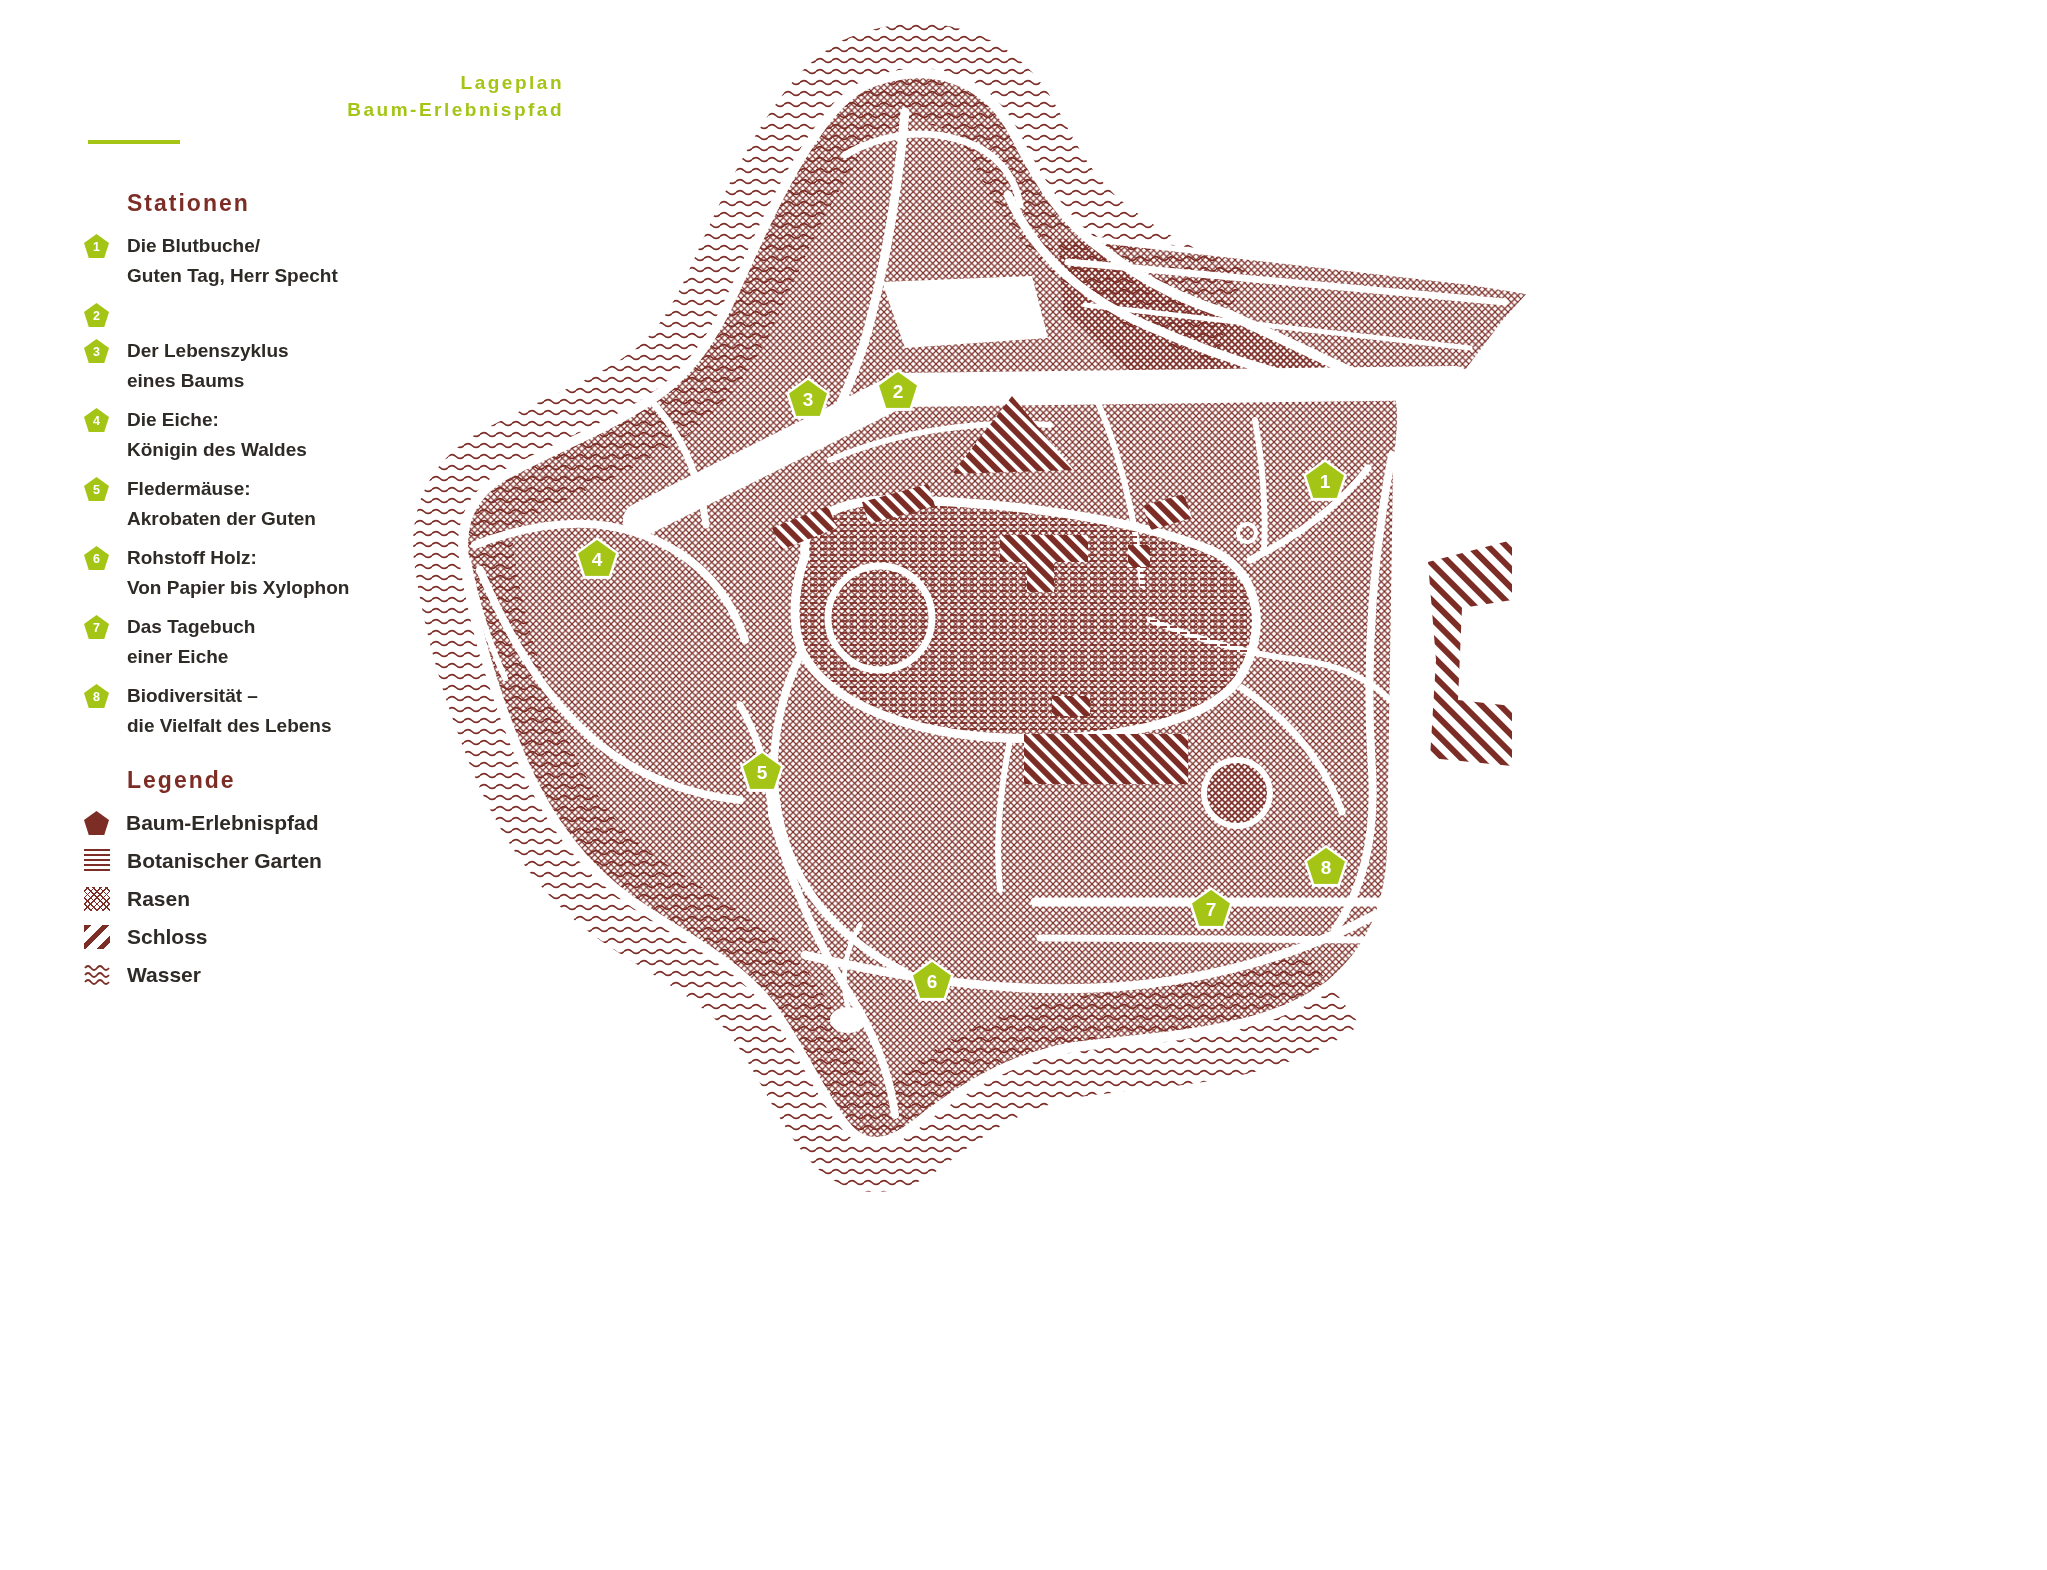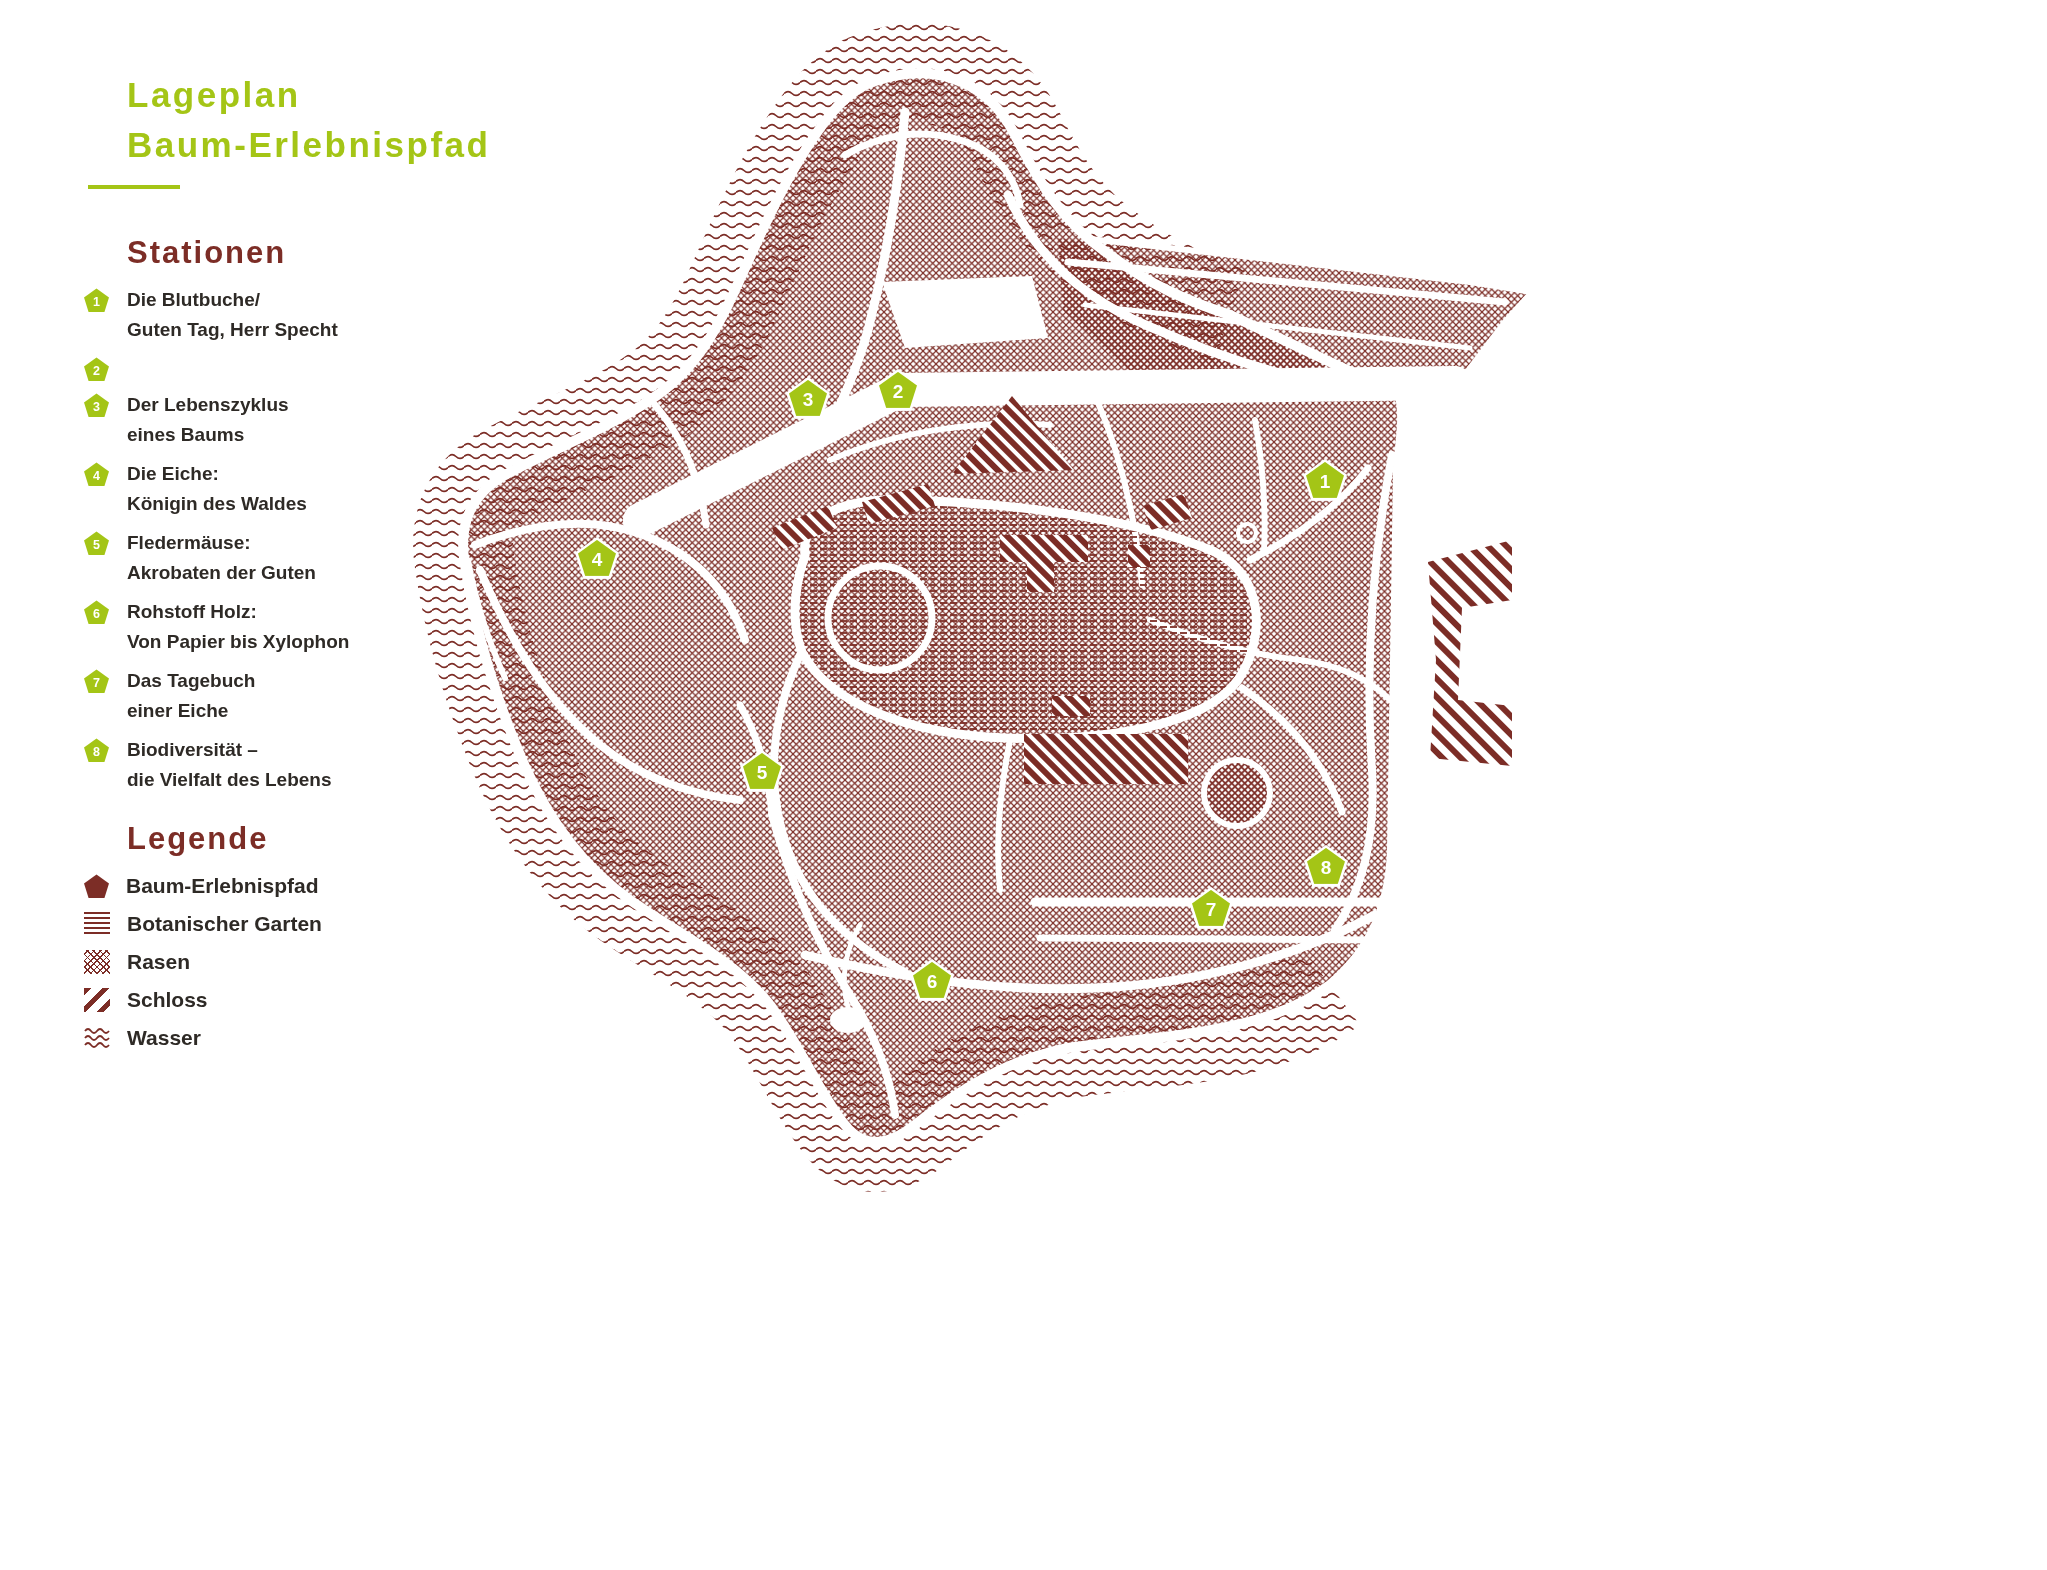--- a/index.html
+++ b/index.html
@@ -18,35 +18,36 @@
   .panel {
     position: absolute;
     left: 84px;
     top: 70px;
     width: 480px;
     z-index: 5;
   }
   .title {
     margin: 0 0 0 43px;
     color: #a4c516;
-    font-size: 35px;
+    font-size: 19px;
     font-weight: bold;
     letter-spacing: 2.5px;
     line-height: 1.42;
+    text-align: right;
   }
   .rule {
     width: 92px;
     height: 4px;
     background: #a4c516;
     margin: 16px 0 0 4px;
   }
   .sec-head {
     margin: 46px 0 14px 43px;
     color: #7c2d26;
-    font-size: 31px;
+    font-size: 23px;
     font-weight: bold;
     letter-spacing: 2px;
   }
   .sec-head.legend-head { margin-top: 26px; }
   ul { list-style: none; margin: 0; padding: 0; }
   .st-item { display: flex; margin-bottom: 9px; }
   .pin {
     flex: none;
     width: 25px; height: 24px;
     margin: 3px 18px 0 0;

